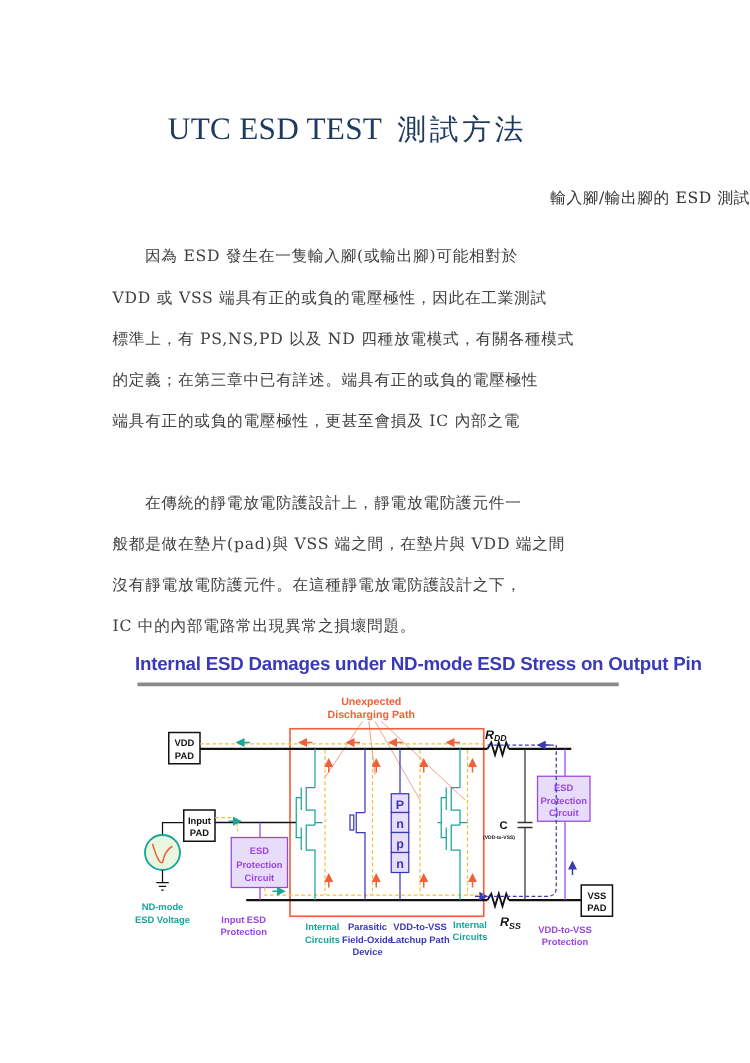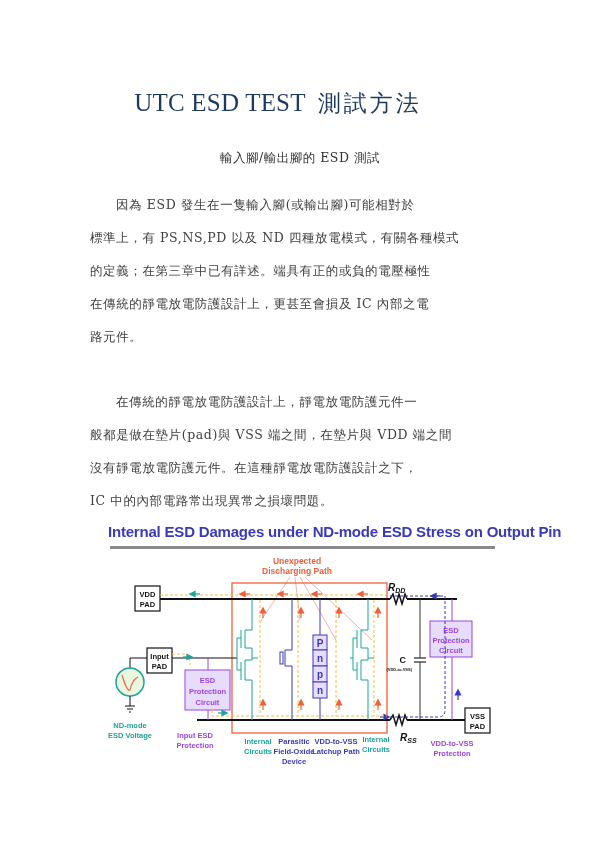--- a/index.html
+++ b/index.html
@@ -1,21 +1,21 @@
 <!DOCTYPE html>
 <html><head>
 <meta charset="utf-8">
 <style>
   html, body { margin: 0; padding: 0; background: #ffffff; }
   body { width: 600px; height: 850px; position: relative; overflow: hidden;
          font-family: "DejaVu Serif", "Liberation Serif", serif; color: #222; }
   .title { position: absolute; top: 88px; left: 0; width: 556px; text-align: center;
            font-family: "Liberation Serif", serif; font-size: 25px; color: #1f3a5f; letter-spacing: 0.2px; }
   .title .cjk { font-family: "DejaVu Serif", serif; font-size: 23px; margin-left: 12px; letter-spacing: 3px; }
-  .subtitle { position: absolute; top: 150px; left: 0; width: 600px; text-align: center;
+  .subtitle { position: absolute; top: 150px; left: 0; width: 600px; text-align: right;
               font-size: 12.5px; color: #333; letter-spacing: 0.5px; }
   .para { position: absolute; left: 90px; width: 340px; font-size: 12.5px; line-height: 33px;
           color: #404040; letter-spacing: 0.6px; }
   .para .line { display: block; white-space: nowrap; }
   .para .indent { padding-left: 26px; }
   #p1 { top: 188px; }
   #p2 { top: 385px; }
   .fig { position: absolute; left: 100px; top: 520px; width: 410px; height: 250px; }
   .fig-title { position: absolute; left: 8px; top: 3px; font-family: "Liberation Sans", sans-serif;
                font-weight: bold; font-size: 15px; color: #3a3ab8; white-space: nowrap; letter-spacing: -0.2px; }
@@ -26,24 +26,24 @@
 <body>
 
 <div class="title">
   <span>UTC ESD TEST</span><span class="cjk">測試方法</span>
 </div>
 
 <div class="subtitle">輸入腳/輸出腳的 ESD 測試</div>
 
 <div class="para" id="p1">
   <span class="line indent">因為 ESD 發生在一隻輸入腳(或輸出腳)可能相對於</span>
+  <span class="line">VDD 或 VSS 端具有正的或負的電壓極性，因此在工業測試</span>
   <span class="line">標準上，有 PS,NS,PD 以及 ND 四種放電模式，有關各種模式</span>
   <span class="line">的定義；在第三章中已有詳述。端具有正的或負的電壓極性</span>
-  <span class="line">在傳統的靜電放電防護設計上，更甚至會損及 IC 內部之電</span>
-  <span class="line">路元件。</span>
+  <span class="line">端具有正的或負的電壓極性，更甚至會損及 IC 內部之電</span>
 </div>
 
 <div class="para" id="p2">
   <span class="line indent">在傳統的靜電放電防護設計上，靜電放電防護元件一</span>
   <span class="line">般都是做在墊片(pad)與 VSS 端之間，在墊片與 VDD 端之間</span>
   <span class="line">沒有靜電放電防護元件。在這種靜電放電防護設計之下，</span>
   <span class="line">IC 中的內部電路常出現異常之損壞問題。</span>
 </div>
 
 <div class="fig">

